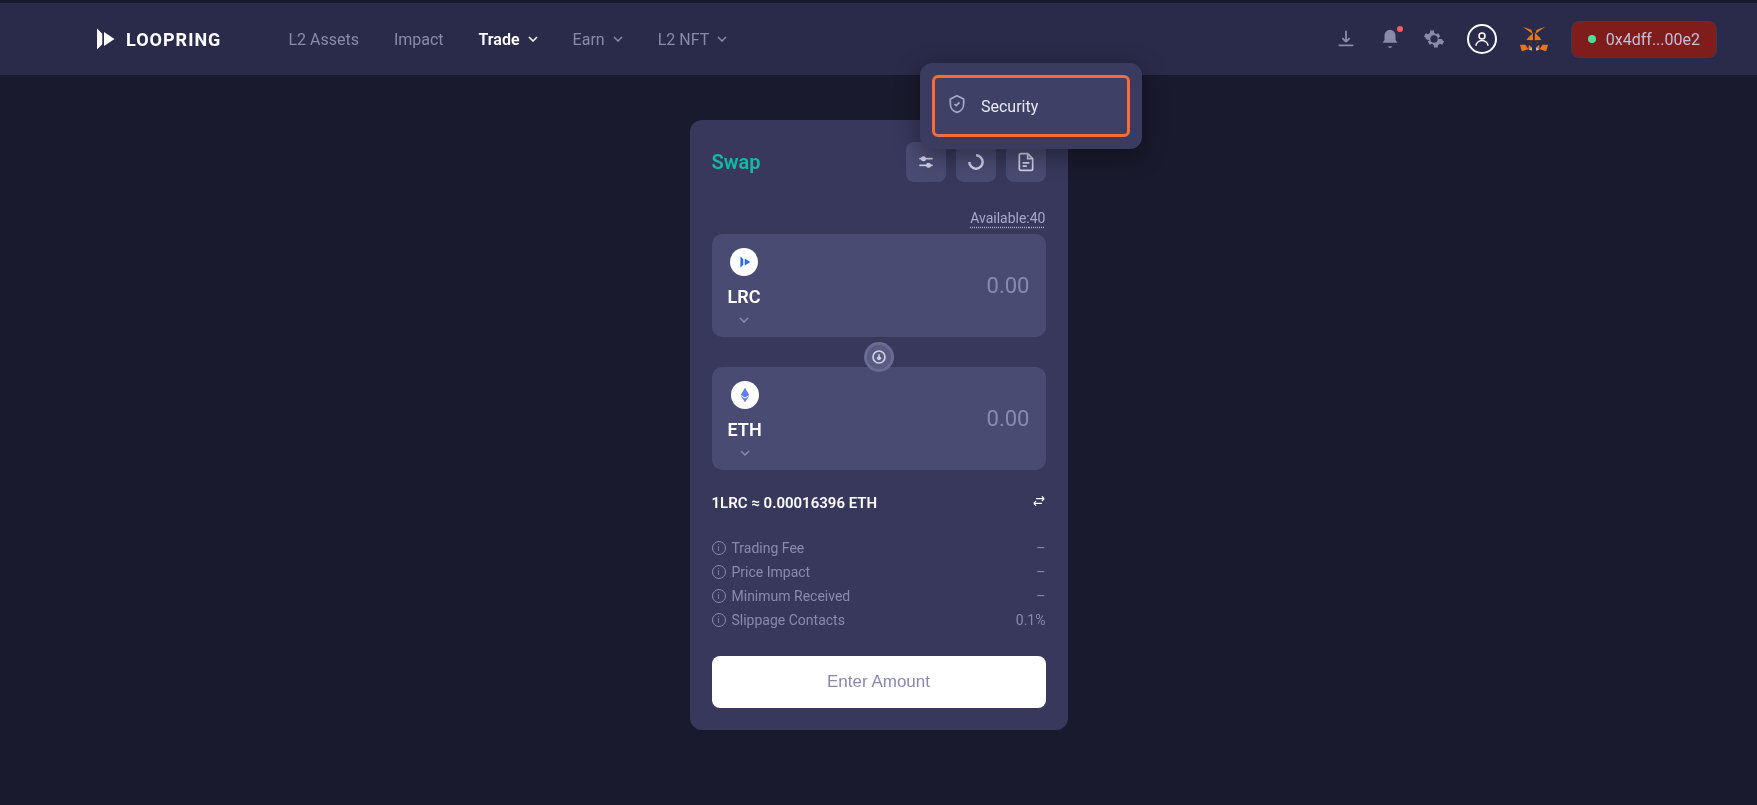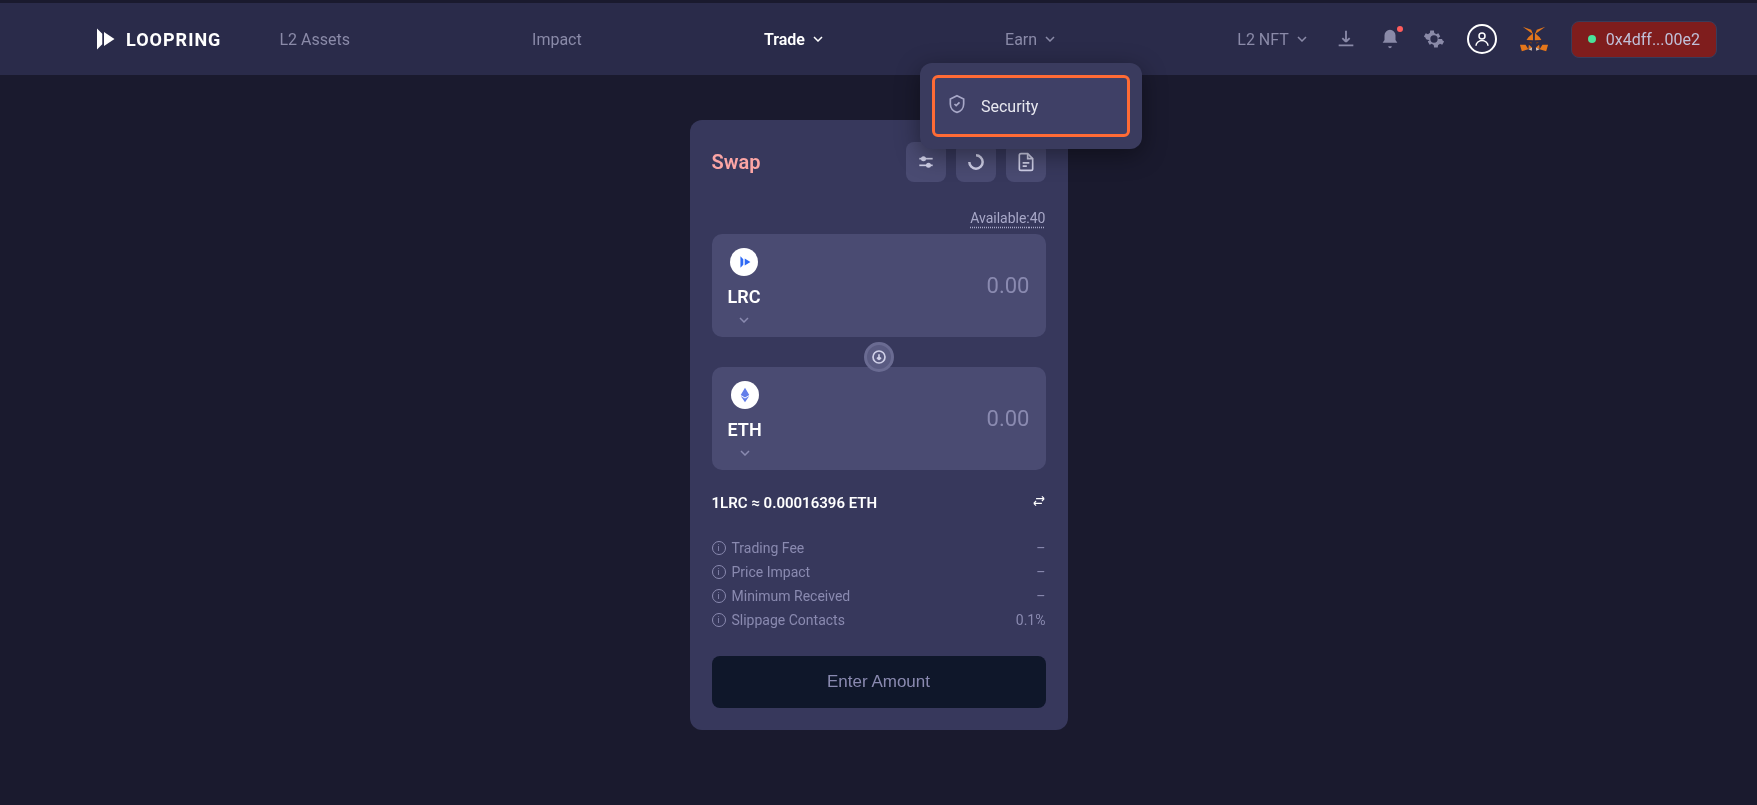--- a/index.html
+++ b/index.html
@@ -10,21 +10,21 @@
       width: 1757px;
       height: 805px;
       overflow: hidden;
     }
     .topbar {
       height: 75px;
       background: #2a2b4a;
       display: flex;
       align-items: center;
       padding: 0 40px 0 90px;
-      gap: 28px;
+      gap: 37px;
       border-top: 3px solid #1a1a2e;
     }
     .logo {
       display: flex;
       align-items: center;
       gap: 8px;
       margin-right: 30px;
     }
     .logo-icon {
       width: 28px;
@@ -35,21 +35,20 @@
     .logo-text {
       font-size: 18px;
       font-weight: 700;
       letter-spacing: 1px;
       color: #fff;
     }
     .nav-links {
       display: flex;
       gap: 35px;
       flex: 1;
-      justify-content: space-between;
     }
     .nav-link {
       color: #8a8aa8;
       font-size: 16px;
       cursor: pointer;
       display: flex;
       align-items: center;
       gap: 8px;
     }
     .nav-link.active { color: #fff; font-weight: 600; }
@@ -157,21 +156,21 @@
     }
     .swap-header {
       display: flex;
       align-items: center;
       justify-content: space-between;
       margin-bottom: 28px;
     }
     .swap-title {
       font-size: 20px;
       font-weight: 600;
-      color: #fca5a5;
+      color: #14b8a6;
     }
     .swap-header-btns {
       display: flex;
       gap: 10px;
     }
     .header-btn {
       width: 40px;
       height: 40px;
       background: #4a4b72;
       border-radius: 8px;
@@ -276,21 +275,21 @@
       border: 1.5px solid #8a8ab0;
       border-radius: 50%;
       display: flex;
       align-items: center;
       justify-content: center;
       font-size: 9px;
     }
     .submit-btn {
       width: 100%;
       padding: 16px;
-      background: #0f172a;
+      background: #ffffff;
       border: none;
       border-radius: 8px;
       color: #8a8ab0;
       font-size: 17px;
       cursor: not-allowed;
       font-weight: 500;
     }
   </style>
 </head>
 <body>

